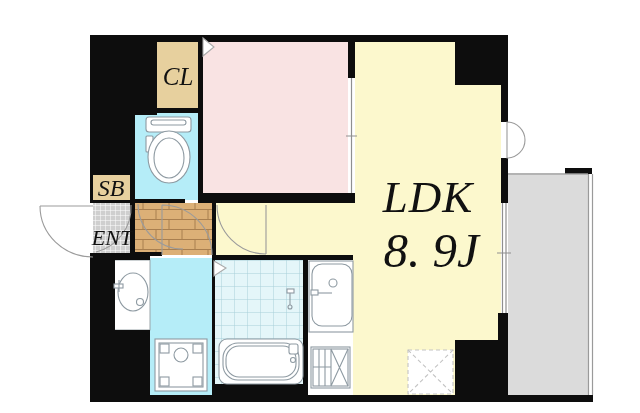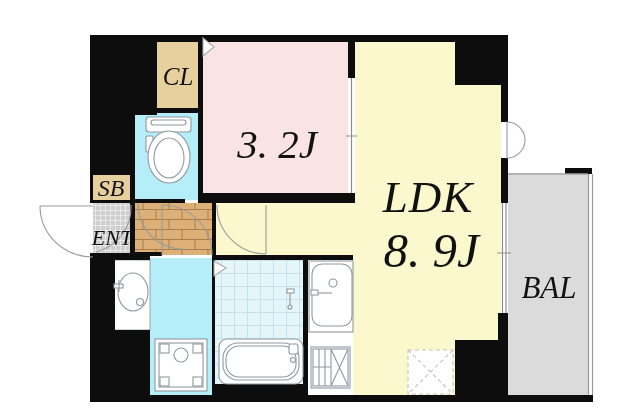--- a/index.html
+++ b/index.html
@@ -168,18 +168,16 @@
       <g stroke="#c3c3c3" stroke-dasharray="4,3">
         <rect x="408" y="350" width="45" height="44"></rect>
         <path d="M408,350 L453,394 M453,350 L408,394" fill="none"></path>
       </g>
     </g>
   </svg>
 
   <div class="lbl lbl-cl">CL</div>
   <div class="lbl lbl-sb">SB</div>
   <div class="lbl lbl-ent">ENT</div>
-  <div class="lbl lbl-room-size">3. 2J</div>
   <div class="lbl lbl-ldk">LDK</div>
   <div class="lbl lbl-ldk-size">8. 9J</div>
-  <div class="lbl lbl-bal">BAL</div>
 
 </div>
 
 </body></html>

